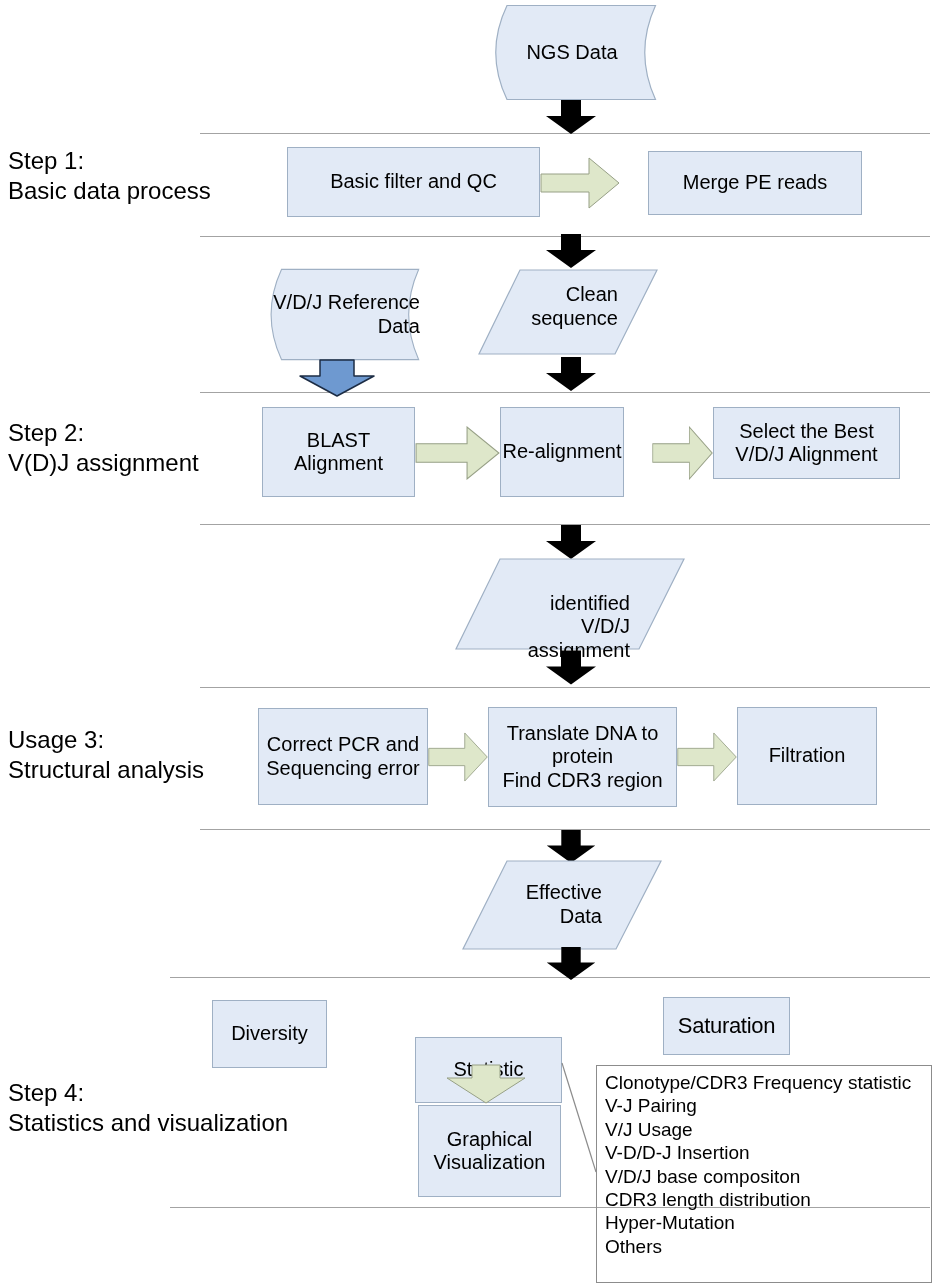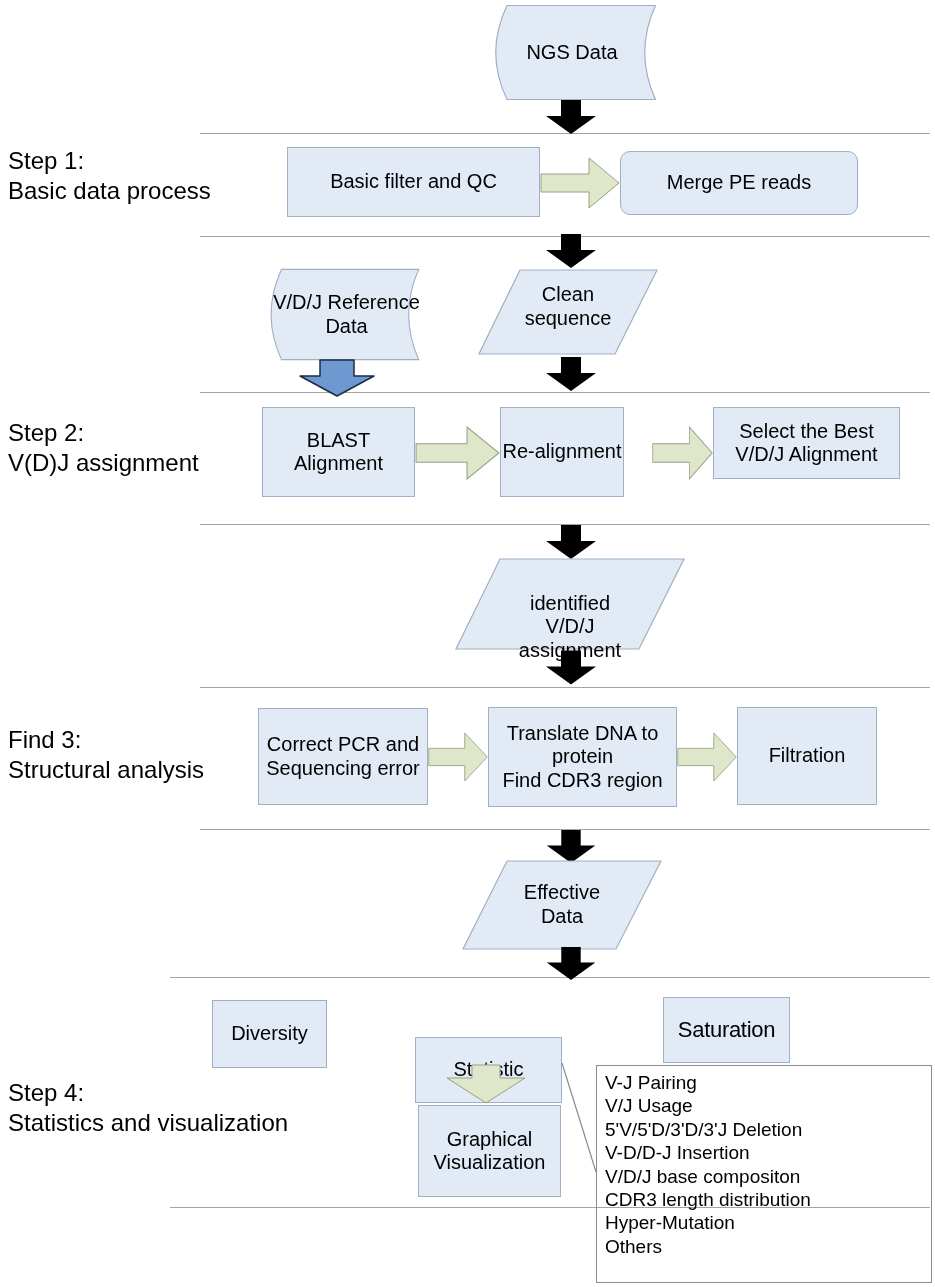--- a/index.html
+++ b/index.html
@@ -12,21 +12,21 @@
   .box{
     position:absolute;background:var(--box-fill,#e2eaf6);
     border:1px solid var(--box-border,#9fb0c4);
     display:flex;flex-direction:column;align-items:center;justify-content:center;
     text-align:center;font-size:20px;line-height:1.16;box-sizing:border-box;
   }
   .shape{position:absolute;}
   .shape svg{position:absolute;left:0;top:0;display:block;}
   .shape-text{
     position:absolute;inset:0;display:flex;flex-direction:column;align-items:center;justify-content:center;
-    text-align:center;font-size:20px;line-height:1.18;
+    text-align:right;font-size:20px;line-height:1.18;
   }
   .arrow{position:absolute;}
   .arrow svg{display:block;}
   .callout{position:absolute;border:1px solid var(--callout-border,#8c8c8c);background:transparent;box-sizing:border-box;}
   .callout-items{padding:5px 0 0 8px;}
   .callout-item{font-size:19px;line-height:23.4px;white-space:nowrap;}
   .saturation-font{font-size:22px;letter-spacing:-0.3px;}
 </style>
 </head>
 <body>
@@ -44,21 +44,21 @@
 
   <div class="step-label" style="left:8px;top:146px;">
     <div>Step 1:</div>
     <div>Basic data process</div>
   </div>
   <div class="step-label" style="left:8px;top:418px;">
     <div>Step 2:</div>
     <div>V(D)J assignment</div>
   </div>
   <div class="step-label" style="left:8px;top:725px;">
-    <div>Find 3:</div>
+    <div>Usage 3:</div>
     <div>Structural analysis</div>
   </div>
   <div class="step-label" style="left:8px;top:1078px;">
     <div>Step 4:</div>
     <div>Statistics and visualization</div>
   </div>
 
   <div class="shape" style="left:487px;top:4px;width:170px;height:97px;">
     <svg width="170" height="97" viewBox="0 0 170 97">
       <path d="M 20 1.5 L 168.5 1.5 Q 147 48.5 168.5 95.5 L 20 95.5 Q -2.5 48.5 20 1.5 Z" style="fill:var(--box-fill);stroke:var(--box-border);stroke-width:1.2"></path>
@@ -73,21 +73,21 @@
   </div>
 
   <div class="box" style="left:287px;top:147px;width:253px;height:70px;">
     <div>Basic filter and QC</div>
   </div>
   <div class="arrow" style="left:540px;top:157px;">
     <svg width="80" height="52" viewBox="0 0 80 52">
         <polygon points="1,17 49,17 49,1 79,26 49,51 49,35 1,35" style="fill:var(--green-fill);stroke:var(--green-border);stroke-width:1"></polygon>
       </svg>
   </div>
-  <div class="box" style="left:620px;top:151px;width:238px;height:64px;border-radius:10px;">
+  <div class="box" style="left:648px;top:151px;width:214px;height:64px;">
     <div>Merge PE reads</div>
   </div>
 
   <div class="arrow" style="left:546px;top:234px;">
     <svg width="50" height="34" viewBox="0 0 50 34">
         <polygon points="15,0 35,0 35,16 50,16 25,34 0,16 15,16" style="fill:var(--black-arrow)"></polygon>
       </svg>
   </div>
 
   <div class="shape" style="left:263px;top:268px;width:157px;height:93px;">
@@ -194,21 +194,21 @@
         <polygon points="15,0 35,0 35,16 50,16 25,34 0,16 15,16" style="fill:var(--black-arrow)"></polygon>
       </svg>
   </div>
 
   <div class="box" style="left:212px;top:1000px;width:115px;height:68px;">
     <div>Diversity</div>
   </div>
   <div class="box" style="left:415px;top:997px;width:147px;height:66px;margin-top:40px;">
     <div>Statistic</div>
   </div>
-  <div class="box" style="left:663px;top:997px;width:127px;height:66px;">
+  <div class="box" style="left:663px;top:997px;width:127px;height:58px;">
     <div class="saturation-font">Saturation</div>
   </div>
 
   <div class="arrow" style="left:558px;top:1060px;">
     <svg width="42" height="116" viewBox="0 0 42 116">
         <line x1="4" y1="3" x2="38" y2="112" style="stroke:var(--callout-border);stroke-width:1.2"></line>
       </svg>
   </div>
 
   <div class="arrow" style="left:446px;top:1064px;">
@@ -216,23 +216,23 @@
         <polygon points="26,1 54,1 54,14 79,14 40,39 1,14 26,14" style="fill:var(--green-fill);stroke:var(--green-border);stroke-width:1"></polygon>
       </svg>
   </div>
 
   <div class="box" style="left:418px;top:1105px;width:143px;height:92px;">
     <div>Graphical Visualization</div>
   </div>
 
   <div class="callout" style="left:596px;top:1065px;width:336px;height:218px;">
     <div class="callout-items">
+        <div class="callout-item">Clonotype/CDR3 Frequency statistic</div>
         <div class="callout-item">V-J Pairing</div>
         <div class="callout-item">V/J Usage</div>
-        <div class="callout-item">5'V/5'D/3'D/3'J Deletion</div>
         <div class="callout-item">V-D/D-J Insertion</div>
         <div class="callout-item">V/D/J base compositon</div>
         <div class="callout-item">CDR3 length distribution</div>
         <div class="callout-item">Hyper-Mutation</div>
         <div class="callout-item">Others</div>
       </div>
   </div>
 
 </div>
 

